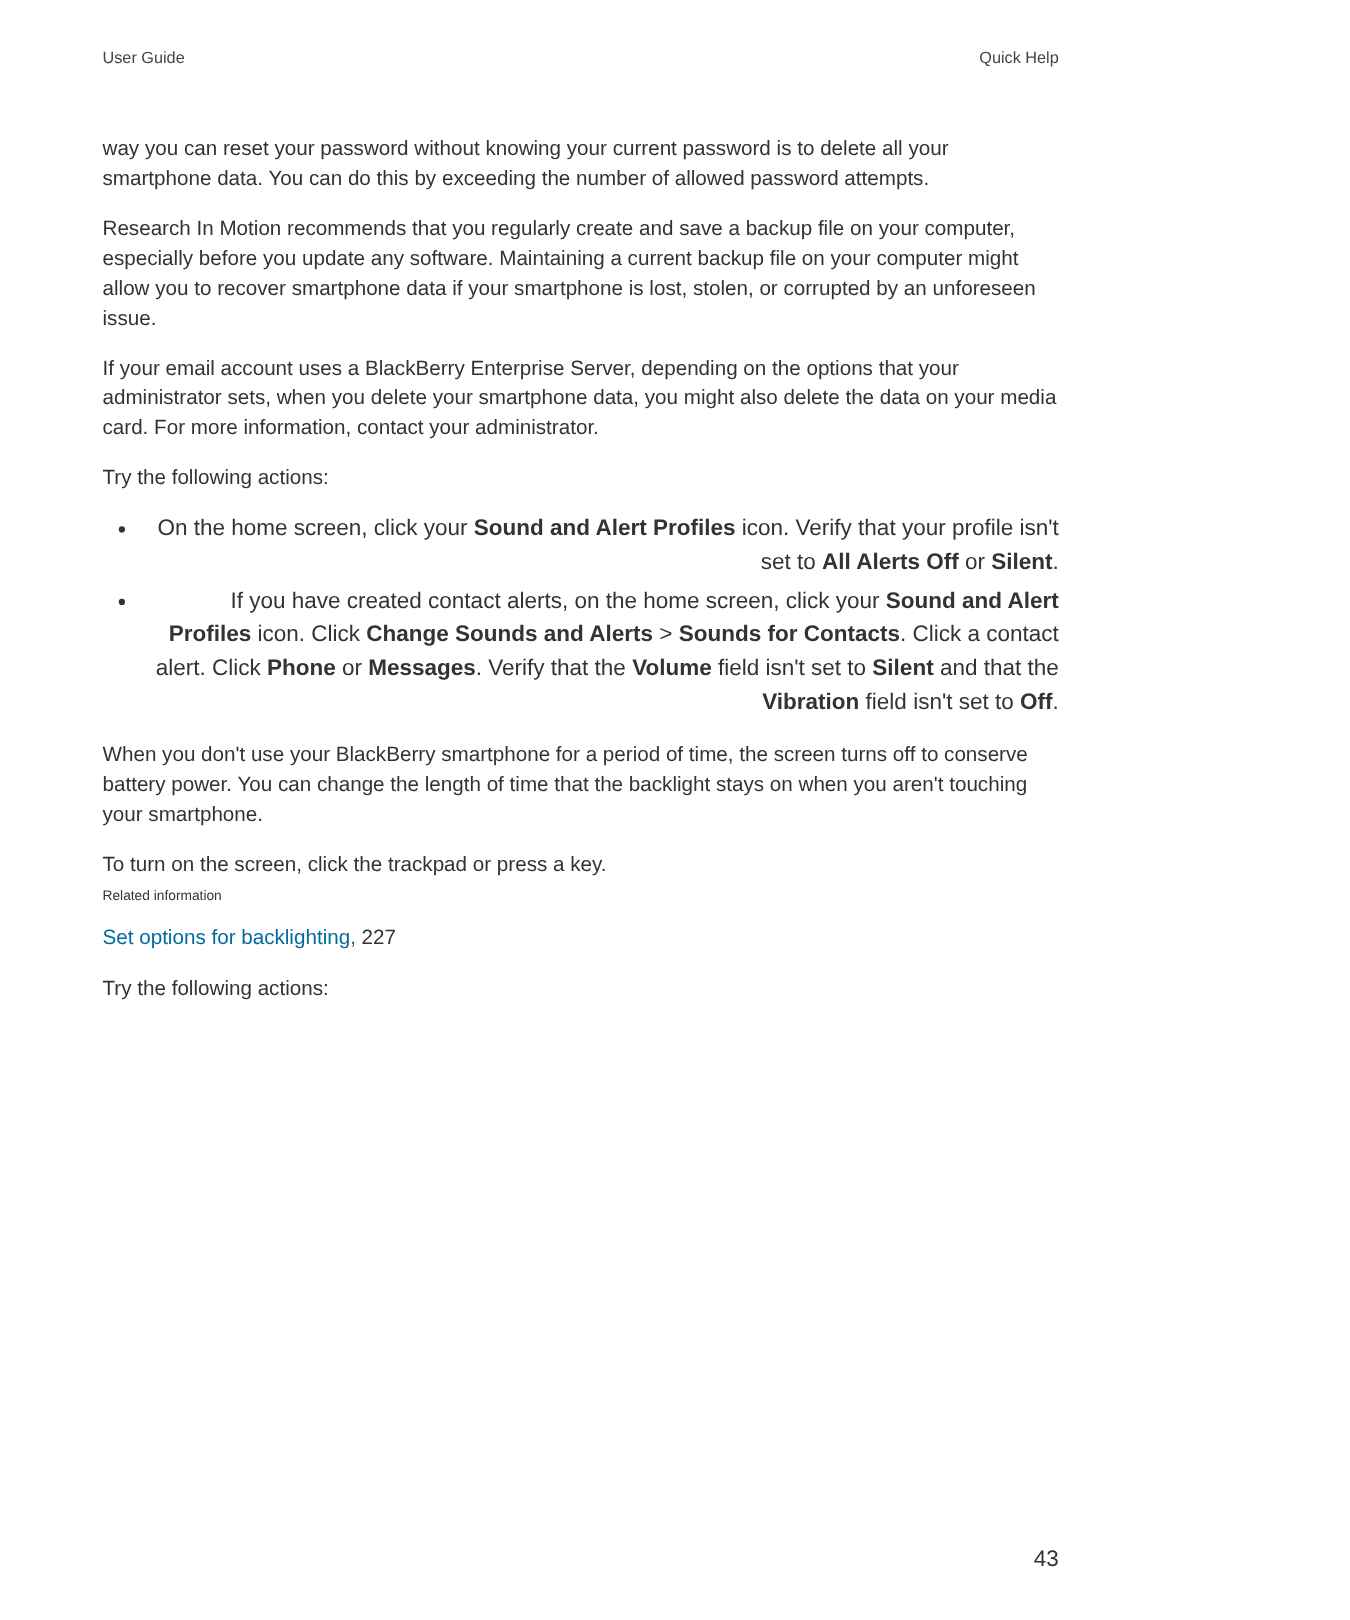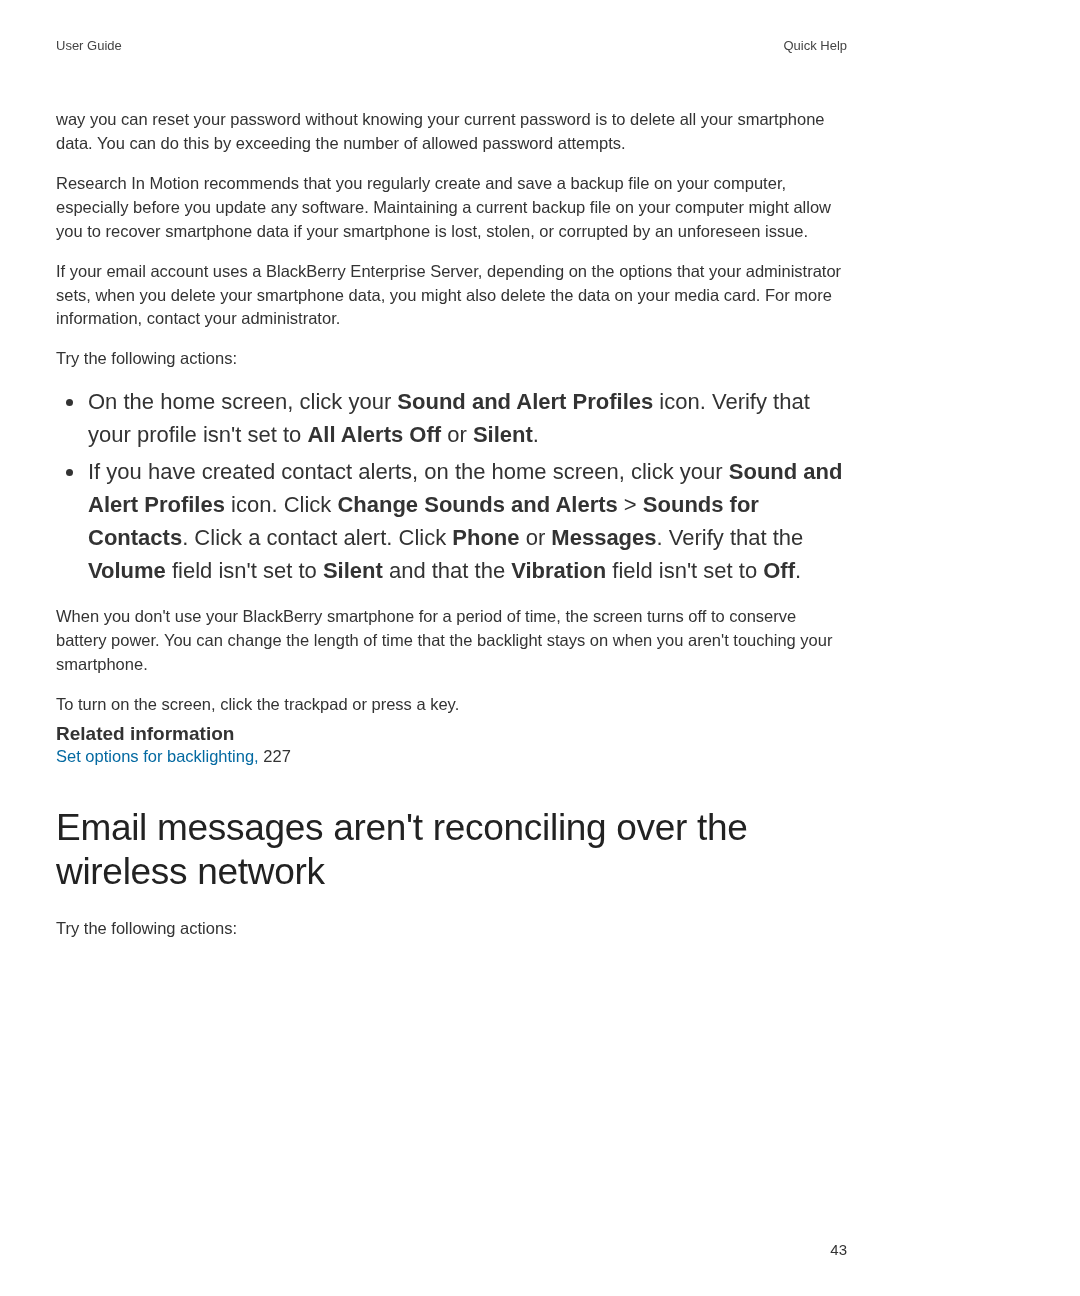--- a/index.html
+++ b/index.html
@@ -5,21 +5,21 @@
   body {
     margin: 0;
     padding: 0;
     font-family: Arial, Helvetica, sans-serif;
     color: #333;
     background: #fff;
   }
   .page {
     width: 912px;
     min-height: 1296px;
-    padding: 38px 65px 40px 56px;
+    padding: 38px 65px 40px 82px;
     box-sizing: border-box;
     position: relative;
   }
   .header {
     display: flex;
     justify-content: space-between;
     font-size: 13px;
     color: #444;
     margin-bottom: 55px;
   }
@@ -35,46 +35,47 @@
     color: #222;
     margin: 40px 0 22px 0;
     line-height: 1.2;
     letter-spacing: -0.3px;
   }
   ul.bullets {
     margin: 0 0 18px 0;
     padding-left: 30px;
   }
   ul.bullets li {
-    font-size: 22px;
+    font-size: 18px;
     line-height: 1.5;
     color: #333;
     margin-bottom: 4px;
     padding-left: 2px;
+    text-align: right;
   }
   .strong { font-weight: 700; }
   .rel-info-label {
-    font-weight: 700;
-    font-size: 19px;
-    margin: 4px 0 2px 0;
+    font-weight: 400;
+    font-size: 11px;
+    margin: 4px 0 18px 0;
   }
   .link {
     color: #0369a1;
     text-decoration: none;
     font-size: 16.5px;
   }
   .link-row {
     font-size: 16.5px;
     margin-bottom: 20px;
   }
   .page-number {
     position: absolute;
     bottom: 38px;
     right: 65px;
-    font-size: 15px;
+    font-size: 18px;
     color: #333;
   }
 </style>
 </head>
 <body>
 
 <div class="page">
 
   <div class="header">
     <span>User Guide</span>
@@ -95,17 +96,16 @@
     </li>
   </ul>
 
   <p class="para">When you don't use your BlackBerry smartphone for a period of time, the screen turns off to conserve battery power. You can change the length of time that the backlight stays on when you aren't touching your smartphone.</p>
   <p class="para" style="margin-bottom:6px;">To turn on the screen, click the trackpad or press a key.</p>
   <div class="rel-info-label">Related information</div>
   <div class="link-row">
     <a class="link">Set options for backlighting, </a><span>227</span>
   </div>
 
-  <h2 class="section-heading">Email messages aren't reconciling over the wireless network</h2>
   <p class="para">Try the following actions:</p>
 
   <div class="page-number">43</div>
 </div>
 
 </body></html>

